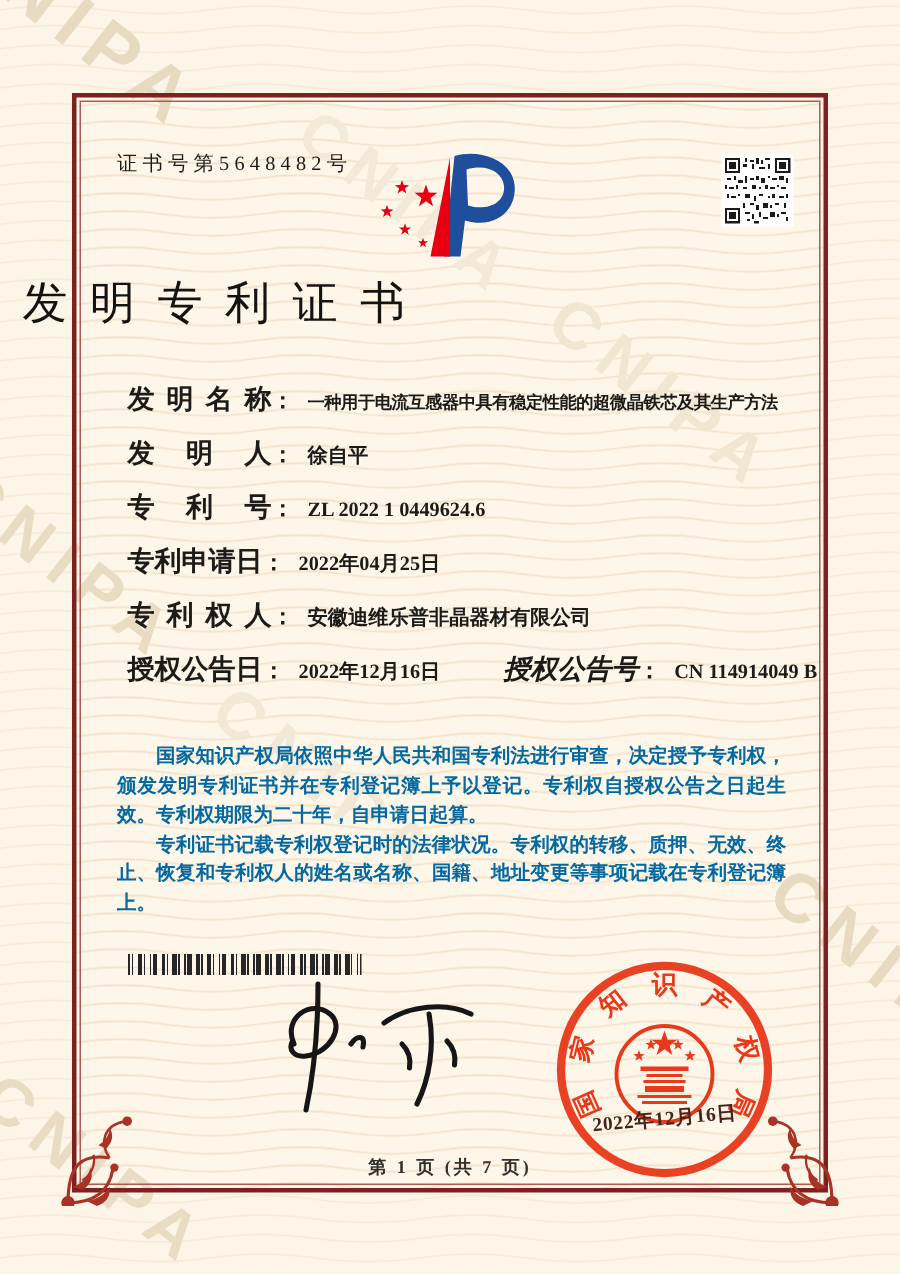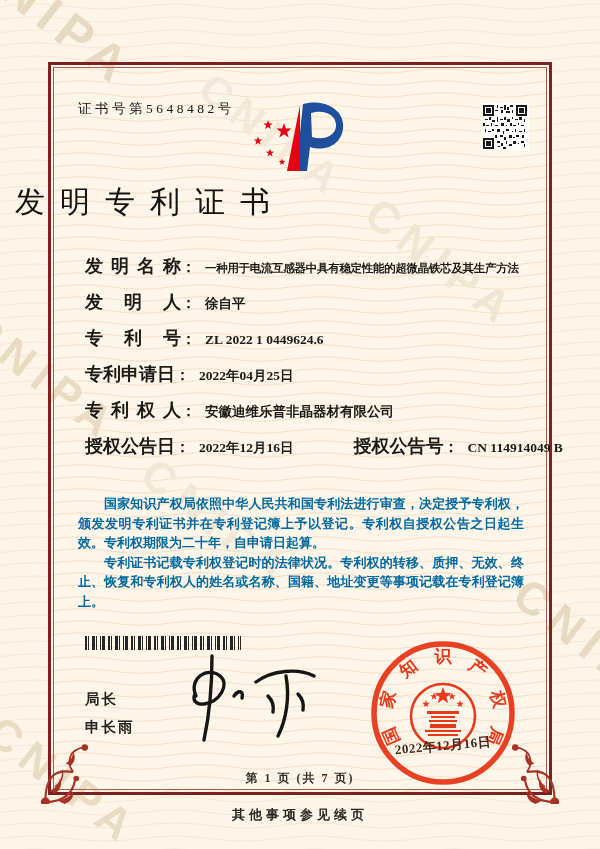--- a/index.html
+++ b/index.html
@@ -32,21 +32,21 @@
   .logo{position:absolute;left:248px;top:99px;}
   .qr{position:absolute;left:481px;top:103px;width:48px;height:48px;background:#ffffff;padding:2px;box-sizing:border-box;}
   .title{position:absolute;left:0;right:0;top:182px;text-align:left;font-size:30px;font-weight:400;letter-spacing:15px;text-indent:15px;color:#141311;}
   .fields{position:absolute;left:85px;top:254px;right:58px;}
   .frow{height:21px;margin-bottom:15px;white-space:nowrap;}
   .flabel{display:inline-block;font-size:18px;font-weight:700;vertical-align:baseline;}
   .j{width:96px;text-align:justify;text-align-last:justify;}
   .colon{font-size:15px;font-weight:700;}
   .fvalue{font-size:13.5px;font-weight:700;margin-left:9px;}
   .fvalue.long{font-size:11.5px;letter-spacing:-0.3px;text-align:center;}
-  .pair2{margin-left:60px;}
+  .pair2{margin-left:42px;font-style:italic;}
   .legal{position:absolute;left:78px;width:446px;top:494px;font-size:13px;font-weight:700;line-height:1.5;text-align:justify;color:#0369a1;}
   .legal p{margin:0;text-indent:2em;}
   .barcode{position:absolute;left:85px;top:636px;width:156px;height:14px;
     background:repeating-linear-gradient(90deg,
       #262626 0 2px,transparent 2px 3px,
       #262626 3px 4px,transparent 4px 7px,
       #262626 7px 10px,transparent 10px 11px,
       #262626 11px 12px,transparent 12px 15px,
       #262626 15px 16px,transparent 16px 17px,
       #262626 17px 20px,transparent 20px 23px);
@@ -192,24 +192,20 @@
       <div class="frow"><span class="flabel">授权公告日</span><span class="colon">：</span><span class="fvalue">2022年12月16日</span><span class="flabel pair2">授权公告号</span><span class="colon">：</span><span class="fvalue">CN 114914049 B</span></div>
     </div>
 
     <div class="legal">
       <p>国家知识产权局依照中华人民共和国专利法进行审查，决定授予专利权，颁发发明专利证书并在专利登记簿上予以登记。专利权自授权公告之日起生效。专利权期限为二十年，自申请日起算。</p>
       <p>专利证书记载专利权登记时的法律状况。专利权的转移、质押、无效、终止、恢复和专利权人的姓名或名称、国籍、地址变更等事项记载在专利登记簿上。</p>
     </div>
 
     <div class="barcode"></div>
 
-    <div class="signoff">
-      <div>局长</div>
-      <div class="name">申长雨</div>
-    </div>
 
     <svg class="signature" width="160" height="105" viewBox="0 0 160 105">
       <g fill="none" stroke="#161616" stroke-width="3.4" stroke-linecap="round" stroke-linejoin="round">
         <path d="M28,50 C20,32 40,20 52,30 C62,38 52,56 36,58 C28,59 24,54 27,48"></path>
         <path d="M44,10 C44,34 42,66 36,94"></path>
         <path d="M66,50 C70,44 76,44 74,52"></path>
         <path d="M88,36 C104,24 130,22 146,30"></path>
         <path d="M118,30 C122,52 118,74 110,90"></path>
         <path d="M100,50 C104,54 106,60 105,66"></path>
         <path d="M130,48 C134,52 136,58 135,64"></path>
@@ -240,16 +236,15 @@
           <rect x="61" y="82" width="28" height="2"></rect>
           <rect x="62" y="86" width="26" height="4"></rect>
           <rect x="57" y="92" width="36" height="2"></rect>
           <rect x="60" y="96" width="30" height="2"></rect>
         </g>
       </svg>
       <div class="seal-date">2022年12月16日</div>
     </div>
 
     <div class="page-num">第 1 页 (共 7 页)</div>
-    <div class="cont-note">其他事项参见续页</div>
 
   </div>
 </div>
 
 </body></html>

